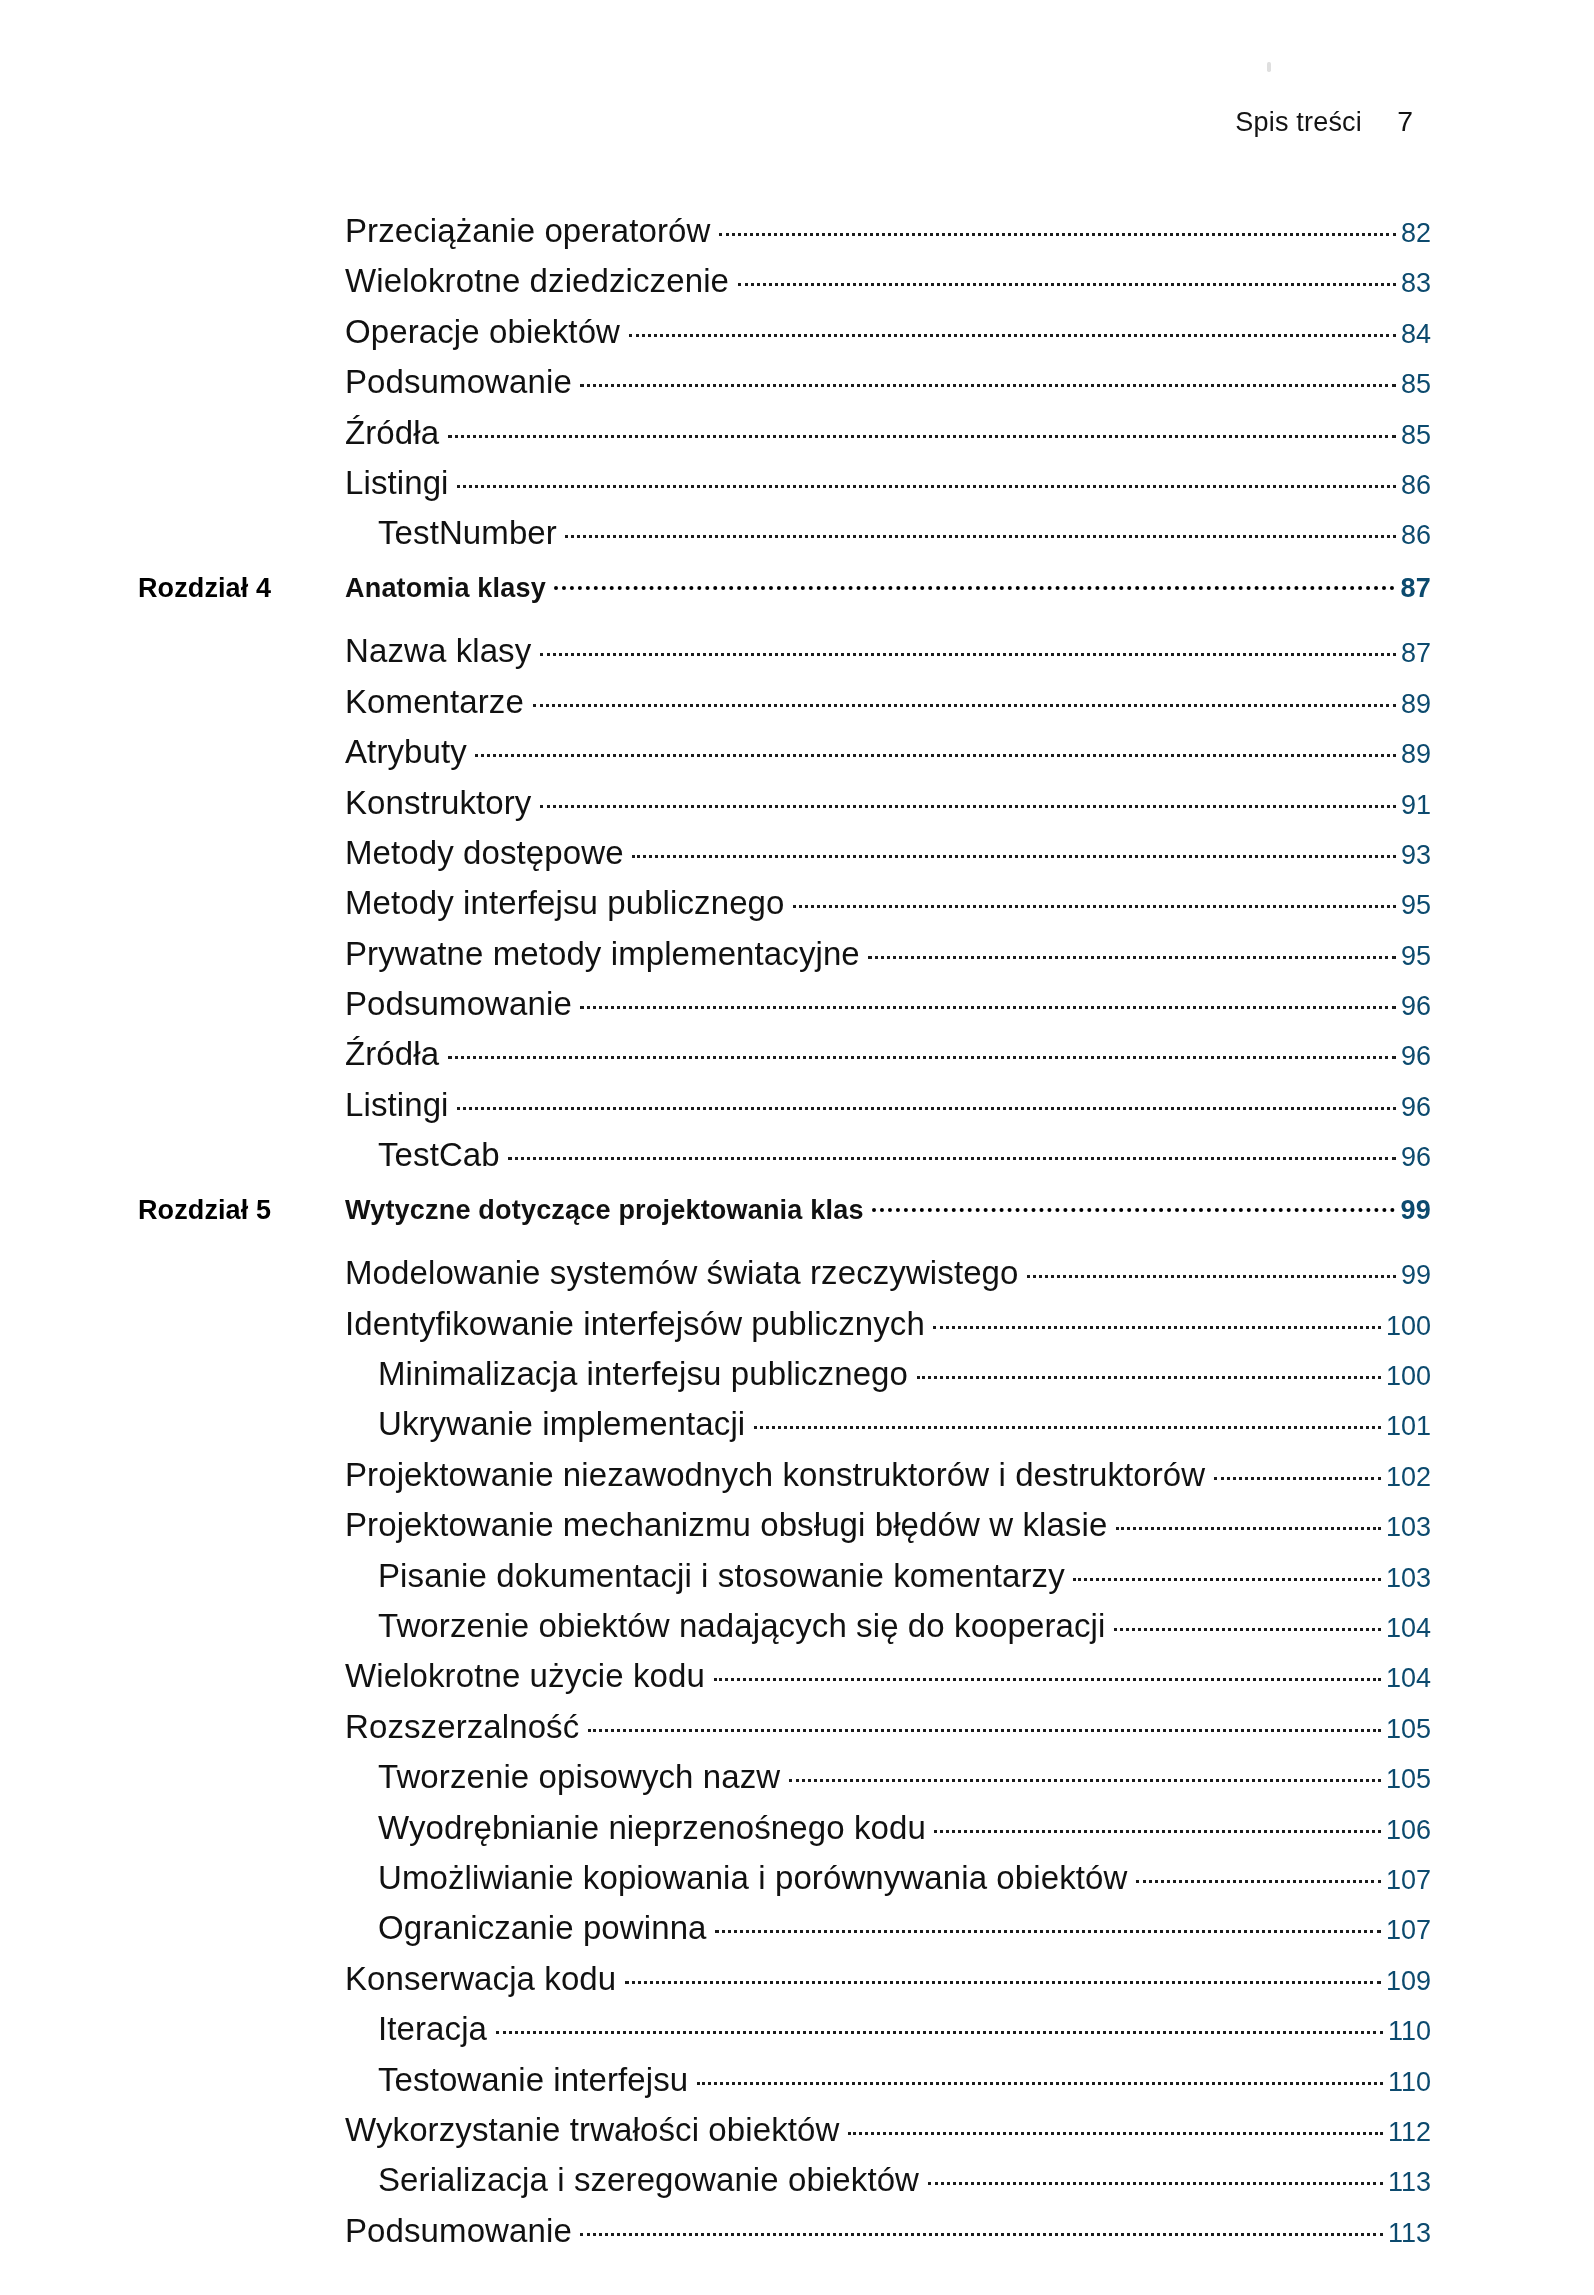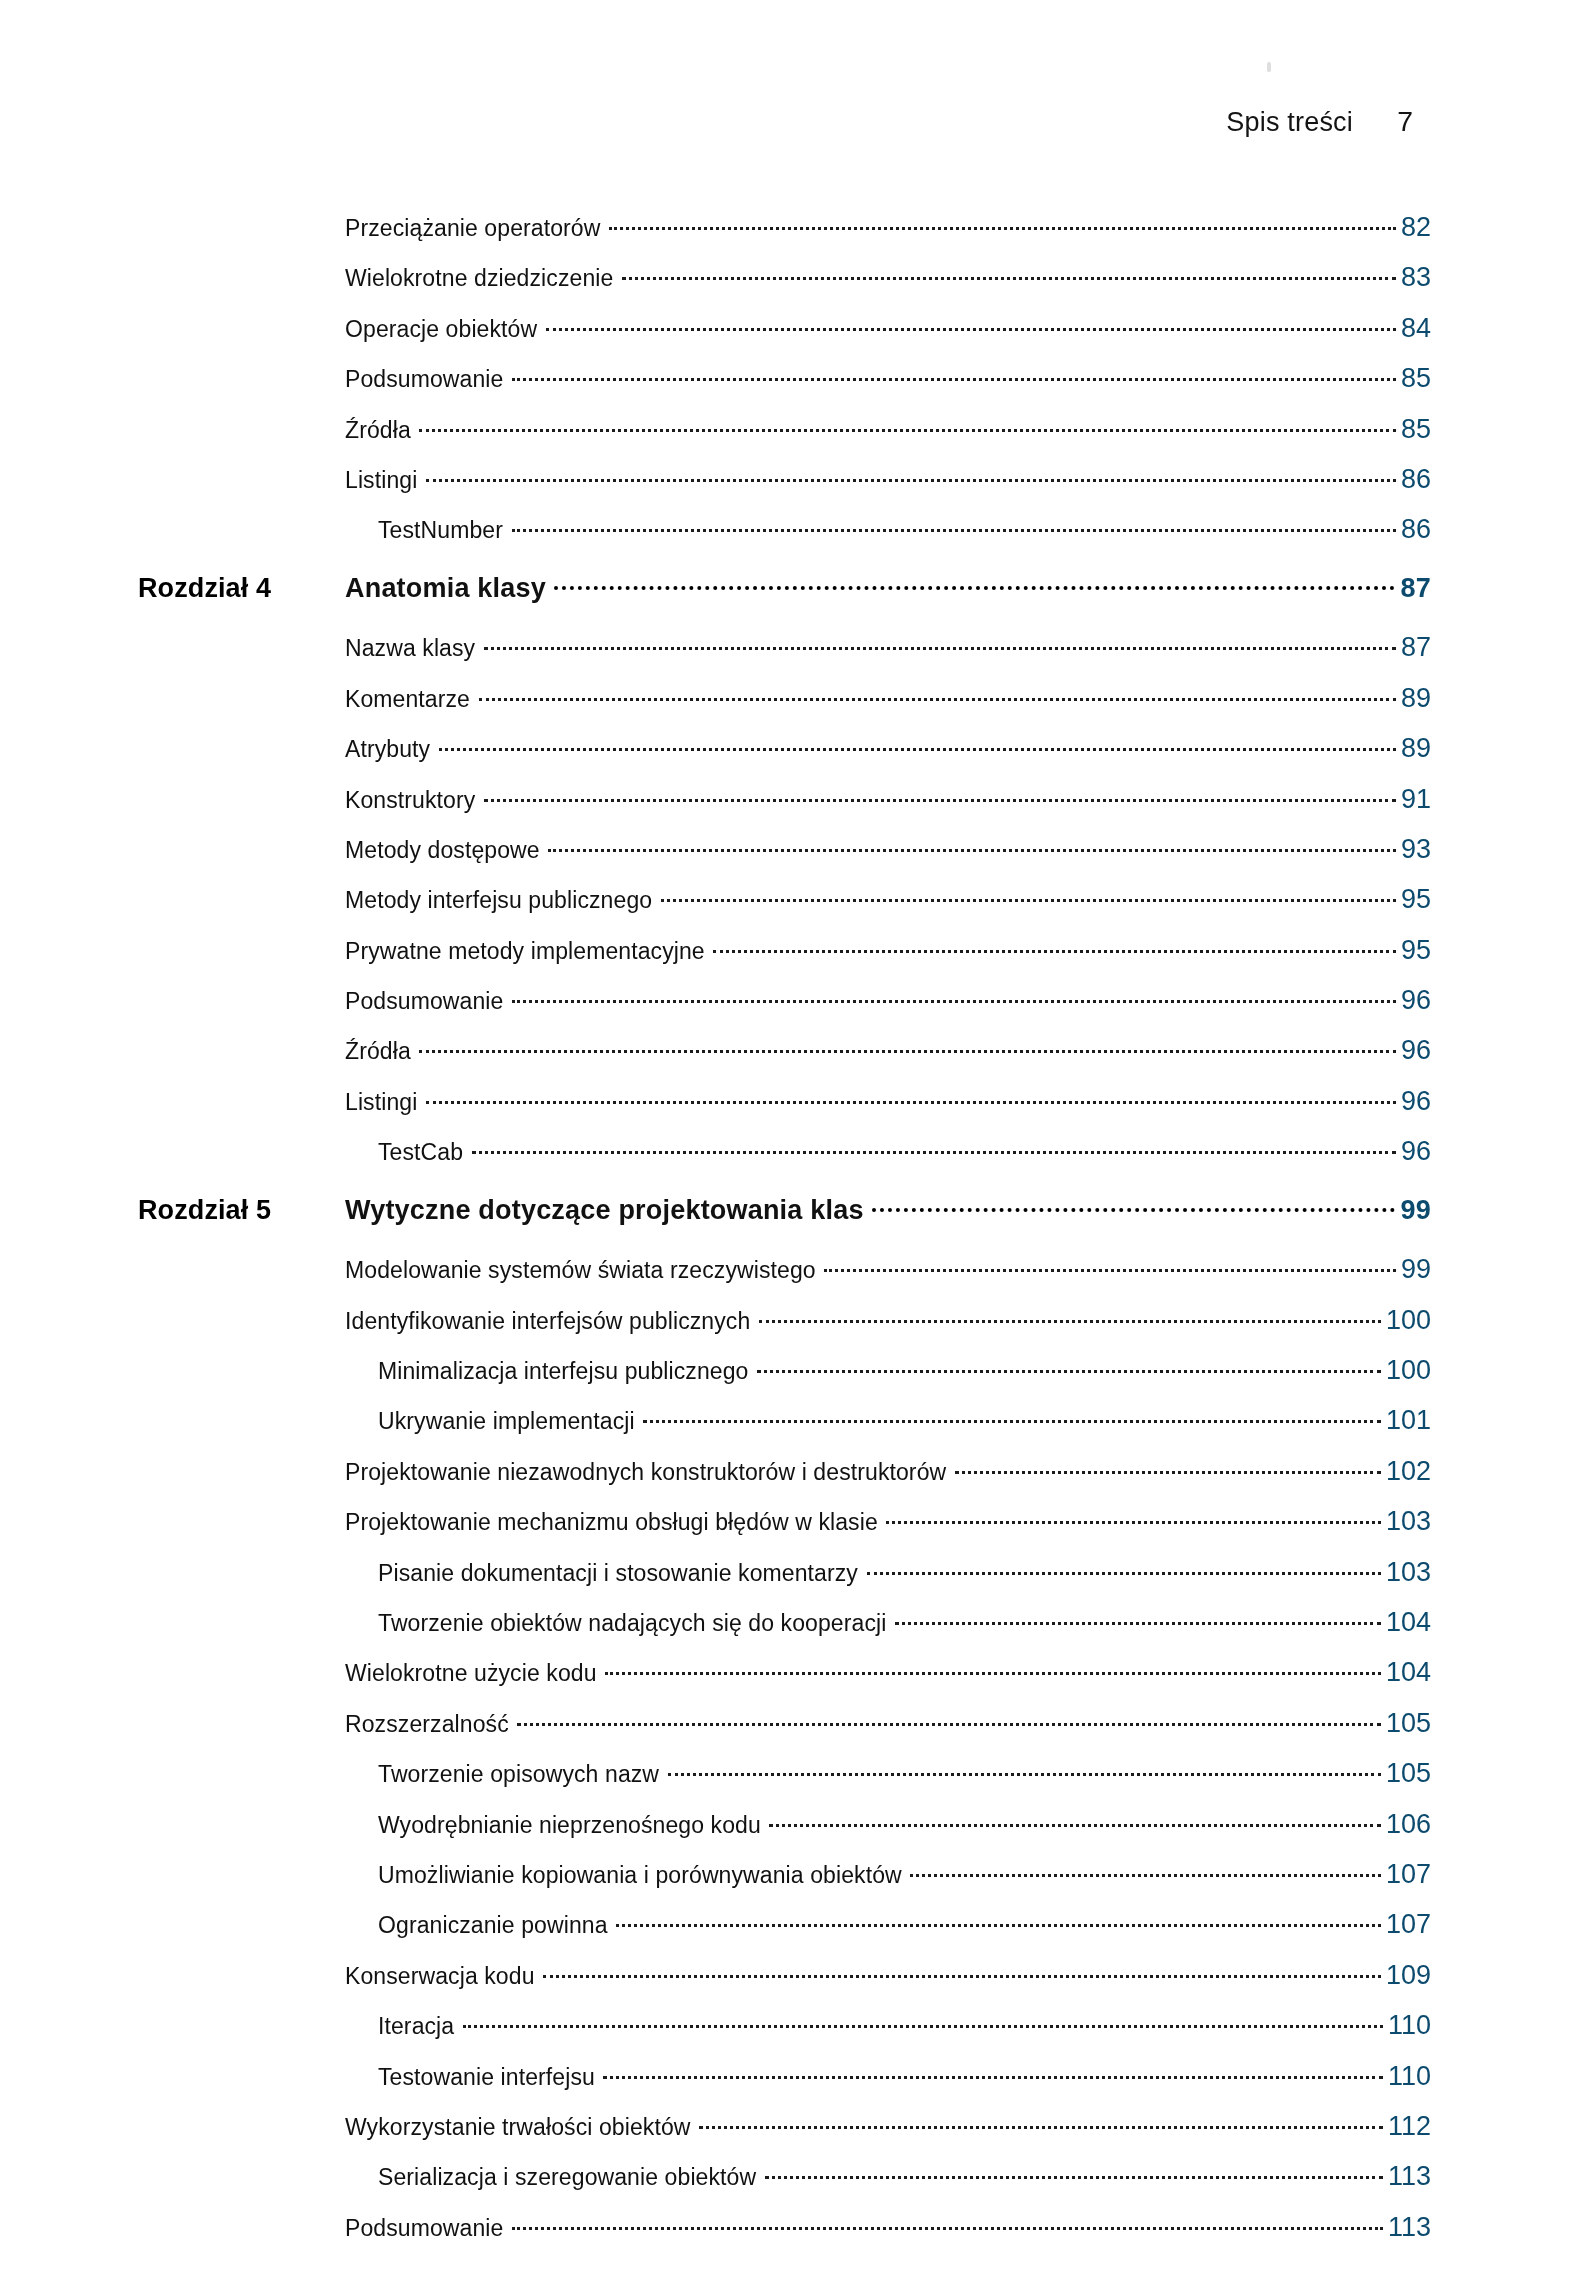--- a/index.html
+++ b/index.html
@@ -22,21 +22,21 @@
     box-sizing: border-box;
   }
 
   
   .running-head {
     position: absolute;
     top: 105px;
     right: 181px;
     display: flex;
     align-items: baseline;
-    gap: 41px;
+    gap: 32px;
   }
   .running-head .rh-title {
     font-size: 27px;
     letter-spacing: 0.2px;
     color: #141414;
   }
   .running-head .rh-page {
     font-size: 28.4px;
     color: #141414;
     min-width: 19px;
@@ -74,21 +74,21 @@
   }
 
   .entry {
     flex: 1 1 auto;
     display: flex;
     align-items: baseline;
     min-width: 0;
   }
 
   .entry-title {
-    font-size: 23px;
+    font-size: 33px;
     color: #111;
     white-space: nowrap;
     letter-spacing: 0.1px;
   }
 
   .leader {
     flex: 1 1 auto;
     margin: 0 5.2px 0 8.6px;
     border-bottom: 3.4px dotted #1b1b1b;
     transform: translateY(-6px);

